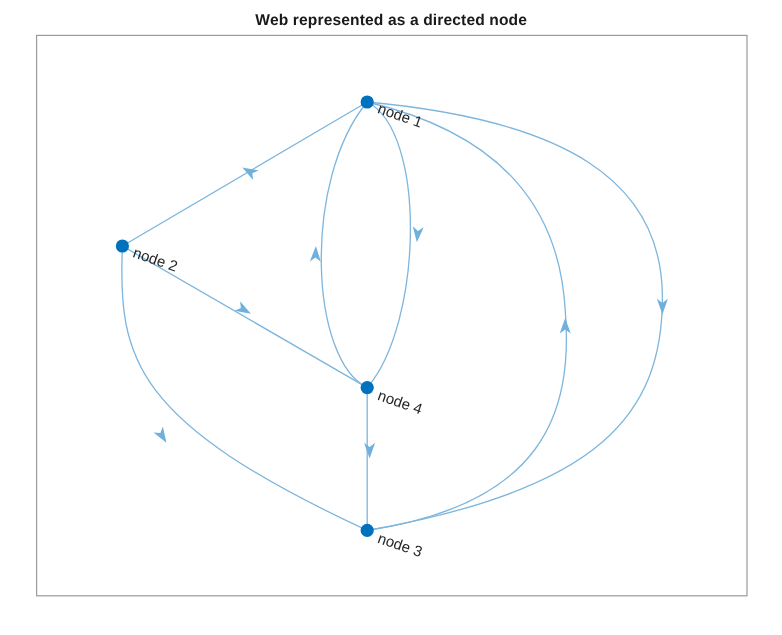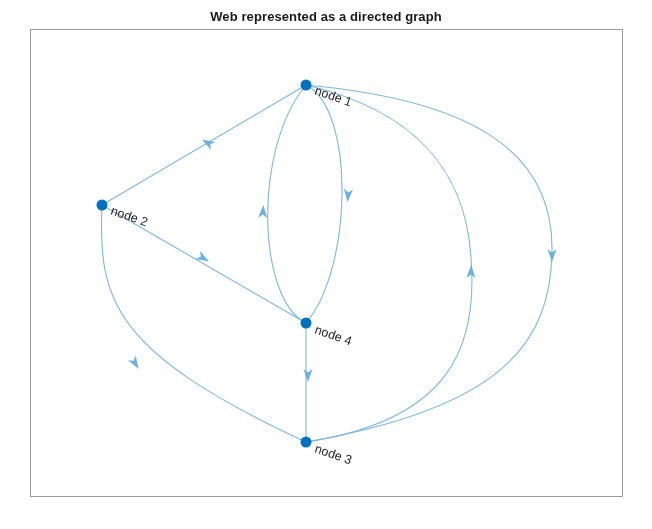--- a/index.html
+++ b/index.html
@@ -54,21 +54,21 @@
     font-family: "Liberation Sans", sans-serif;
     font-size: 12.5px;
     fill: #262626;
   }
 </style>
 </head>
 <body>
 
 <div id="figure">
 
-  <div id="chart-title">Web represented as a directed graph</div>
+  <div id="chart-title">Web represented as a directed node</div>
 
   <div id="axes-box"></div>
 
   <svg id="graph-svg" viewBox="0 0 652 529" xmlns="http://www.w3.org/2000/svg">
     <g id="edges-layer">
         <path d="M 306 85 L 102 205" fill="none" stroke="#7eb6de" stroke-width="1.1" stroke-linecap="round"></path>
         <path d="M 102 205 L 306 323" fill="none" stroke="#7eb6de" stroke-width="1.1" stroke-linecap="round"></path>
         <path d="M 102 205 C 98 300, 112 352, 306 442" fill="none" stroke="#7eb6de" stroke-width="1.1" stroke-linecap="round"></path>
         <path d="M 306 323 C 258 300, 252 150, 306 85" fill="none" stroke="#7eb6de" stroke-width="1.1" stroke-linecap="round"></path>
         <path d="M 306 85 C 356 110, 352 270, 306 323" fill="none" stroke="#7eb6de" stroke-width="1.1" stroke-linecap="round"></path>

